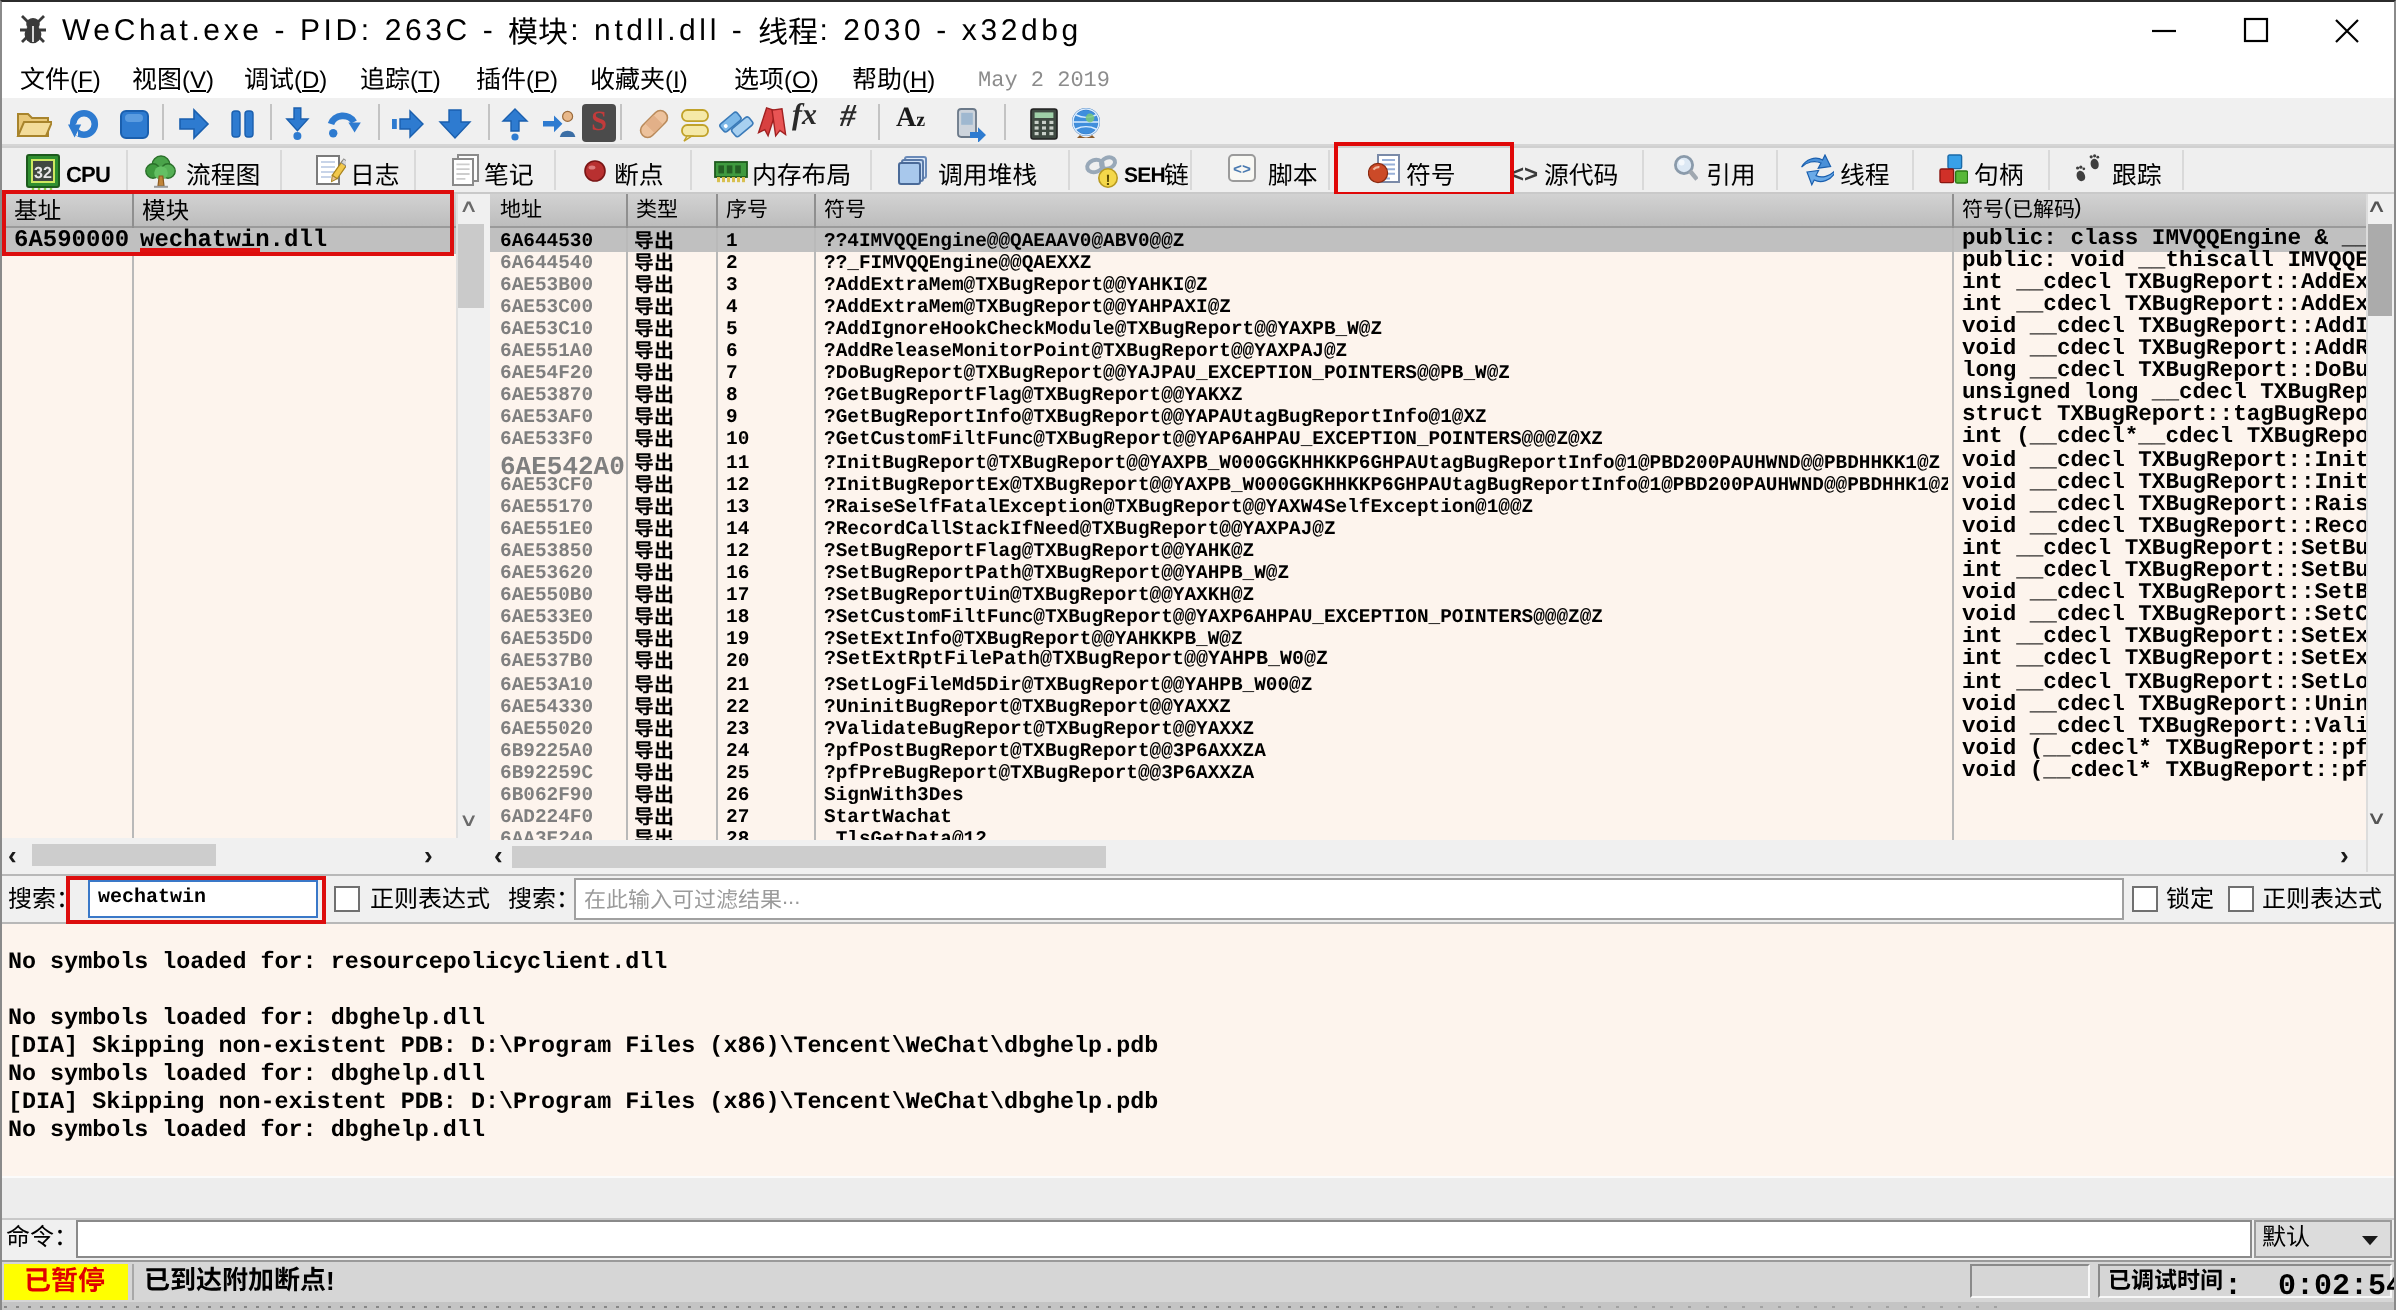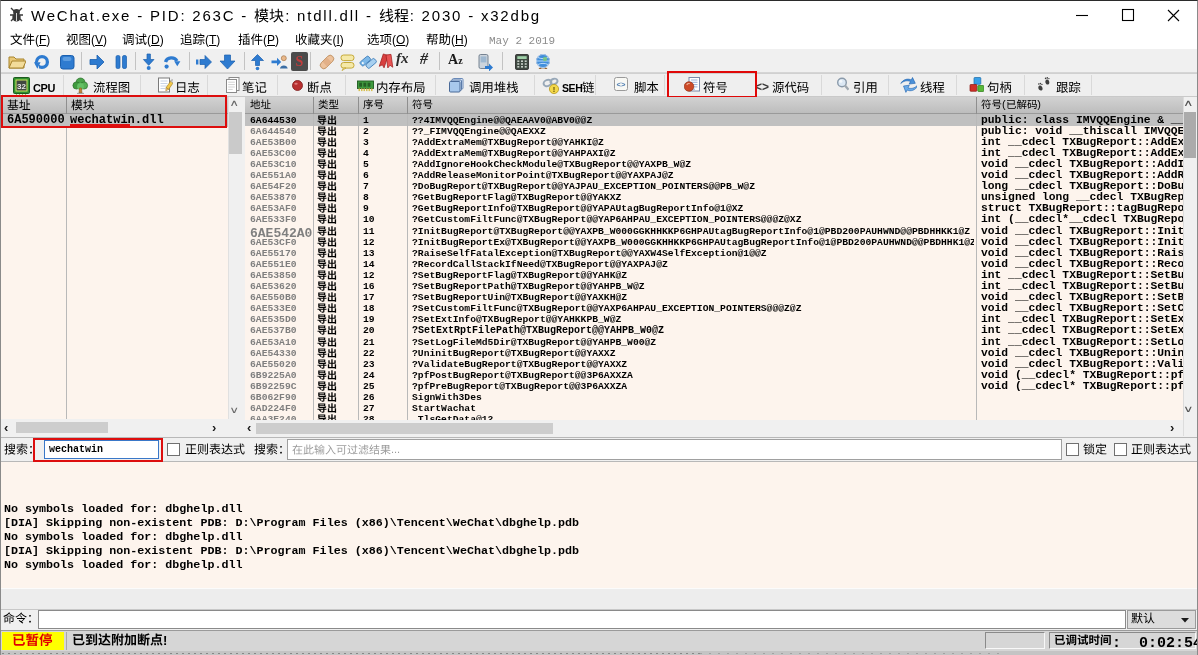--- a/index.html
+++ b/index.html
@@ -693,20 +693,21 @@
     </svg></div>
 <div class="abs" style="left:1114px;top:443px;width:13px;height:13px;background:#fff;border:1px solid #707070"></div>
 <div class="abs" style="left:1131px;top:443px"><svg class="zh" style="vertical-align:top;" width="60" height="12" viewBox="0 -880 5000 1000" fill="#000">
       <use href="#g6b63" x="0"></use>
       <use href="#g5219" x="1000"></use>
       <use href="#g8868" x="2000"></use>
       <use href="#g8fbe" x="3000"></use>
       <use href="#g5f0f" x="4000"></use>
     </svg></div>
 <div class="abs" style="left:1px;top:462px;width:1196px;height:126px;background:#fdf4ed;overflow:hidden" id="logbox">
+    <div class="abs mono" style="left:3px;top:12px;font-size:11.7px;line-height:14px">No symbols loaded for: resourcepolicyclient.dll</div>
     <div class="abs mono" style="left:3px;top:40px;font-size:11.7px;line-height:14px">No symbols loaded for: dbghelp.dll</div>
     <div class="abs mono" style="left:3px;top:54px;font-size:11.7px;line-height:14px">[DIA] Skipping non-existent PDB: D:\Program Files (x86)\Tencent\WeChat\dbghelp.pdb</div>
     <div class="abs mono" style="left:3px;top:68px;font-size:11.7px;line-height:14px">No symbols loaded for: dbghelp.dll</div>
     <div class="abs mono" style="left:3px;top:82px;font-size:11.7px;line-height:14px">[DIA] Skipping non-existent PDB: D:\Program Files (x86)\Tencent\WeChat\dbghelp.pdb</div>
     <div class="abs mono" style="left:3px;top:96px;font-size:11.7px;line-height:14px">No symbols loaded for: dbghelp.dll</div>
   </div>
 <div class="abs" style="left:1px;top:588px;width:1196px;height:21px;background:#ededed;border-top:1px solid #fbfbfb"></div>
 <div class="abs" style="left:1px;top:609px;width:1196px;height:21px;background:#f0f0f0;border-top:1px solid #c8c8c8"></div>
 <div class="abs" style="left:3px;top:612px;white-space:pre"><svg class="zh" style="vertical-align:top;" width="36" height="12" viewBox="0 -880 3000 1000" fill="#000">
       <use href="#g547d" x="0"></use>

